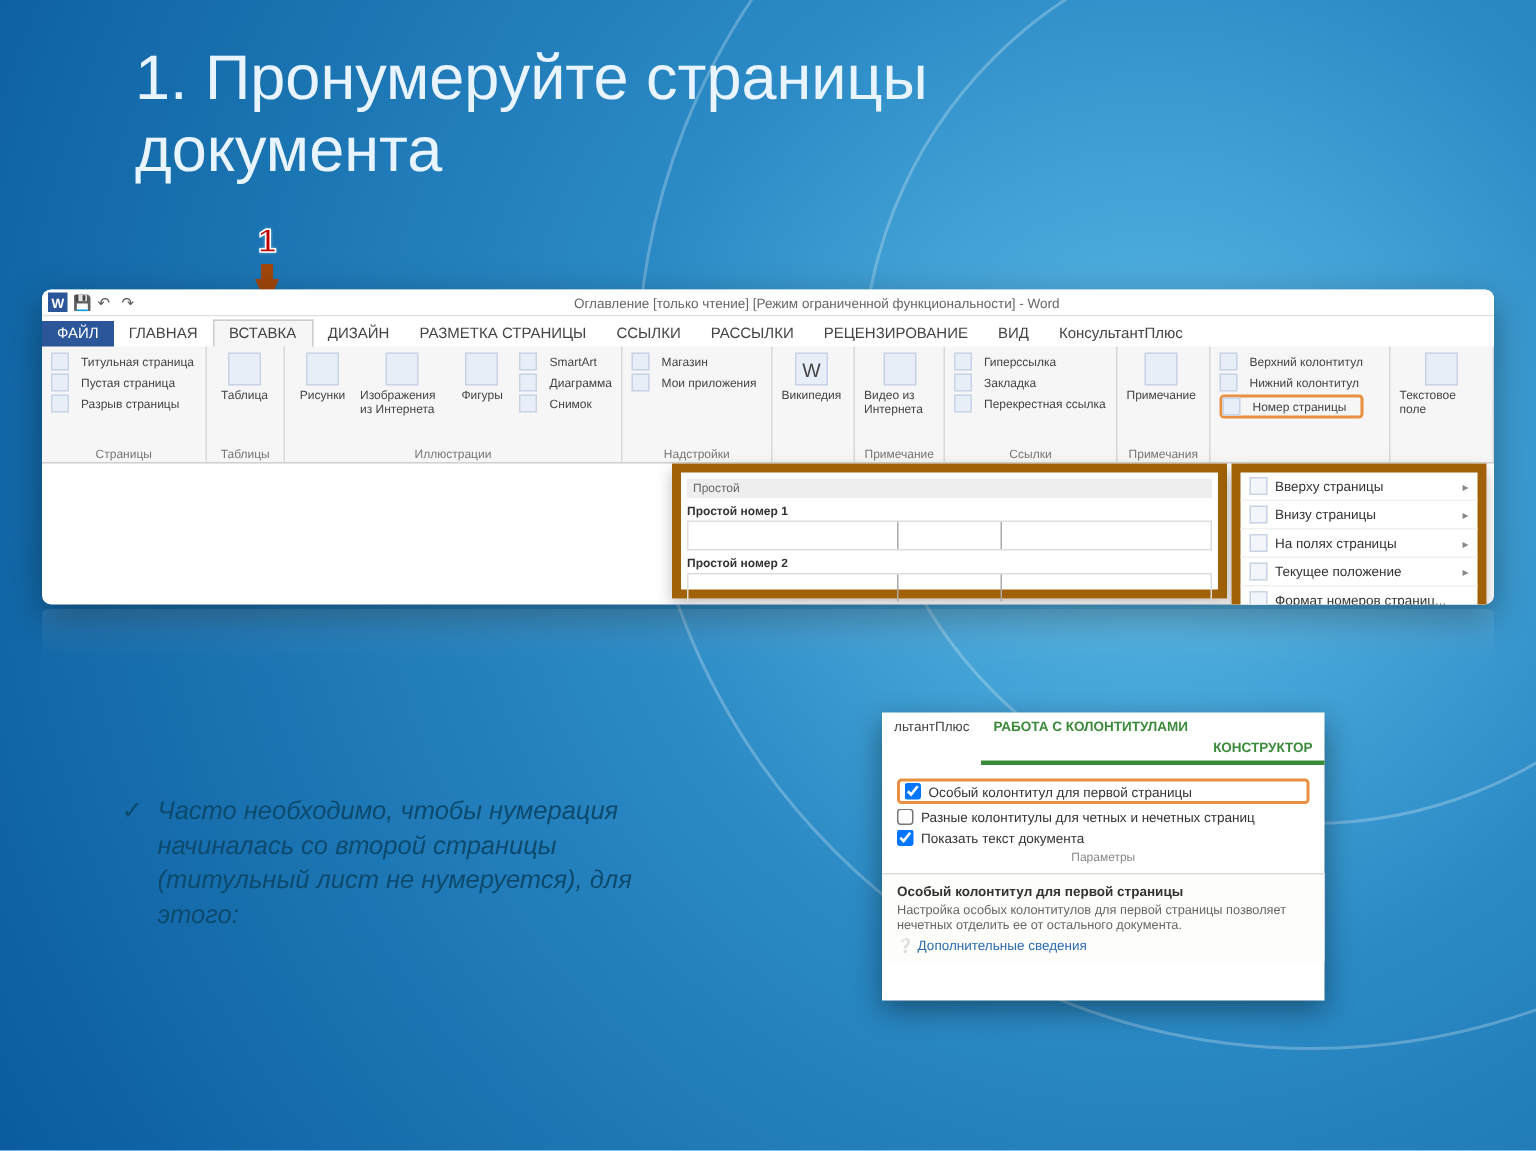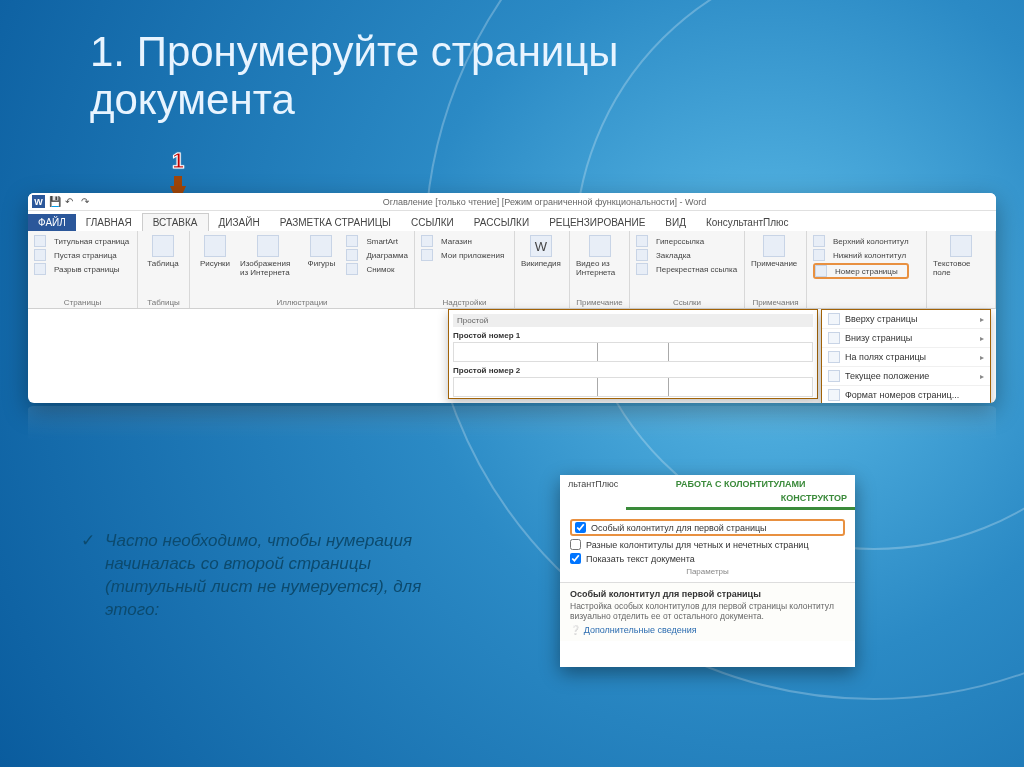--- a/index.html
+++ b/index.html
@@ -56,21 +56,21 @@
 
   .groups { height:78px; display:flex; background:#f6f6f6; border-bottom:1px solid #d0d0d0;}
   .grp { border-right:1px solid #d8d8d8; padding:4px 6px 12px; position:relative; display:flex; gap:6px;}
   .grp .lbl { position:absolute; bottom:1px; left:0; right:0; text-align:center; font-size:8px; color:#777;}
   .vbtn { display:flex; flex-direction:column; align-items:center; gap:2px; font-size:8px; color:#444; min-width:38px;}
   .vbtn .ico { width:22px; height:22px; background:#e8eef7; border:1px solid #c8d4e6; }
   .hline { font-size:8px; color:#444; display:flex; align-items:center; gap:8px; white-space:nowrap;}
   .hline .si { width:12px; height:12px; background:#e8eef7; border:1px solid #c8d4e6; }
 
   .dropdown {
-    position:absolute; background:#fff; border:1px solid #a16207;
+    position:absolute; background:#fff; border:6px solid #a16207;
     box-shadow:0 4px 10px rgba(0,0,0,.25); font-size:9px; color:#333;
   }
   .dd-gallery { top:116px; left:420px; width:370px; height:90px; padding:4px;}
   .dd-gallery .hdr { background:#eee; padding:2px 4px; font-size:8px; color:#666;}
   .dd-gallery .opt { margin-top:4px; }
   .dd-gallery .opt .nm { font-size:8px; font-weight:600; }
   .dd-gallery .opt .pv { height:20px; border:1px solid #ddd; margin-top:2px; position:relative;}
   .dd-gallery .opt .pv::after { content:""; position:absolute; left:40%; right:40%; top:0; bottom:0; border-left:1px solid #aaa; border-right:1px solid #aaa;}
 
   .dd-pagenum { top:116px; right:5px; width:170px; }
@@ -88,21 +88,21 @@
 
   
   .note {
     position:absolute; left:105px; top:530px; width:360px;
     font-style:italic; font-size:17px; line-height:1.35; color:#0c4a6e;
   }
   .note::before { content:"✓"; position:absolute; left:-24px; top:0; font-style:normal;}
 
   
   .panel2 {
-    position:absolute; top:475px; left:560px; width:295px; height:192px;
+    position:absolute; top:475px; left:588px; width:295px; height:192px;
     background:#fff; color:#333; font-size:10px;
     box-shadow:0 6px 18px rgba(0,0,0,.4);
   }
   .panel2 .tabs2 { display:flex; font-size:9px;}
   .panel2 .tabs2 .t { padding:4px 8px; color:#444;}
   .panel2 .tabs2 .grn { color:#3a8a3a; font-weight:600;}
   .panel2 .tabs2 .bar { height:3px; background:#3a8a3a;}
   .panel2 .opts { padding:6px 10px;}
   .panel2 .cb { display:flex; align-items:center; gap:5px; margin:3px 0; font-size:9px;}
   .panel2 .cb input { width:11px; height:11px;}
@@ -332,21 +332,21 @@
 <div class="reflection"></div>
 
 <div class="note">Часто необходимо, чтобы нумерация начиналась со второй страницы (титульный лист не нумеруется), для этого:</div>
 
 <div class="arrow-down" style="top:493px; left:595px;"></div>
 
 <div class="panel2">
   <div class="tabs2">
     <div class="t">льтантПлюс</div>
     <div style="flex:1;">
-      <div class="t grn" style="text-align:center;">РАБОТА С КОЛОНТИТУЛАМИ</div>
+      <div class="t grn" style="">РАБОТА С КОЛОНТИТУЛАМИ</div>
       <div class="t grn" style="text-align:right; padding-top:0;">КОНСТРУКТОР</div>
       <div class="bar"></div>
     </div>
   </div>
   <div class="opts">
     <div class="cb hl">
       <input type="checkbox" checked="" style="">
       <span>Особый колонтитул для первой страницы</span>
     </div>
     <div class="cb">
@@ -354,16 +354,16 @@
       <span>Разные колонтитулы для четных и нечетных страниц</span>
     </div>
     <div class="cb">
       <input type="checkbox" checked="" style="">
       <span>Показать текст документа</span>
     </div>
     <div class="grplbl">Параметры</div>
   </div>
   <div class="tooltip">
     <div class="tt">Особый колонтитул для первой страницы</div>
-    <div class="td">Настройка особых колонтитулов для первой страницы колонтитул визуально отделить ее от остального документа.</div>
+    <div class="td">Настройка особых колонтитулов для первой страницы позволяет нечетных отделить ее от остального документа.</div>
     <div class="more">❔ <span>Дополнительные сведения</span></div>
   </div>
 </div>
 
 </body></html>

